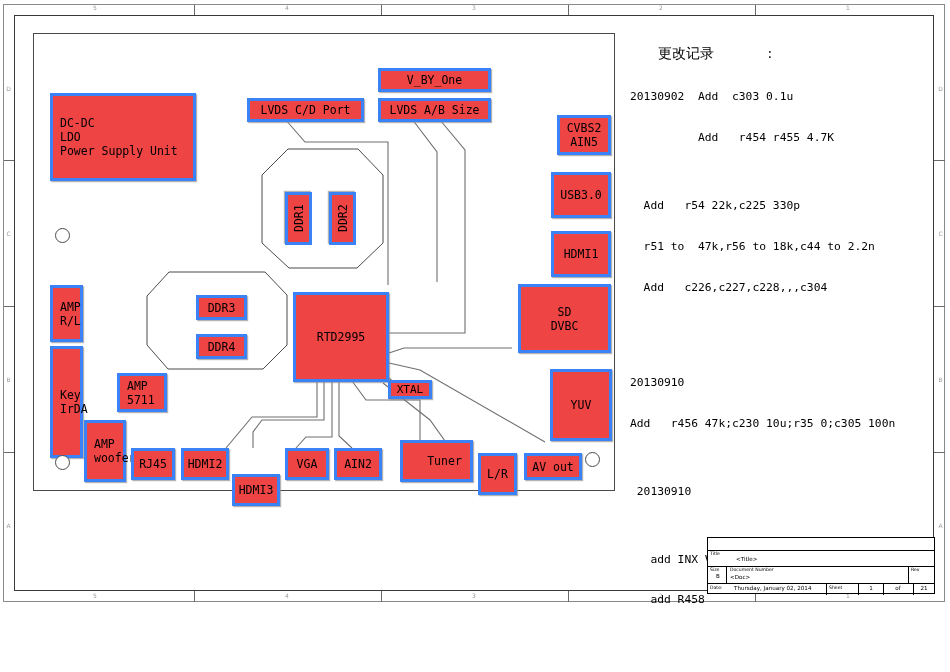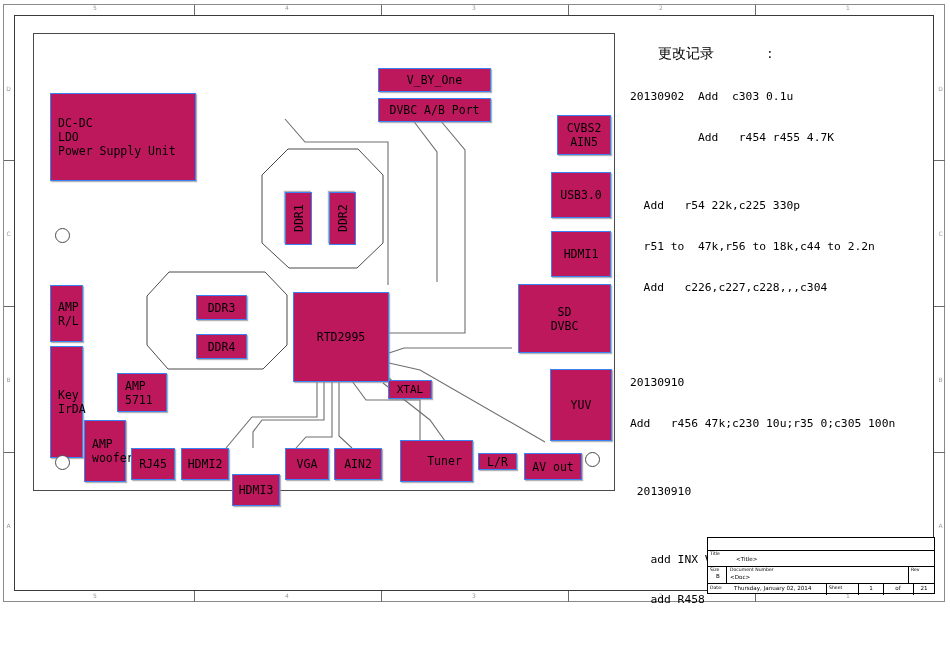--- a/index.html
+++ b/index.html
@@ -16,22 +16,22 @@
   .zone-tick-h{position:absolute;height:1px;background:#6a6a6a;}
   .zone-lbl{position:absolute;font-size:6px;color:#9a9a9a;
             font-family:"DejaVu Sans","Liberation Sans",sans-serif;
             text-align:center;line-height:8px;}
 
   
   .pcb{position:absolute;left:33px;top:33px;width:582px;height:458px;
        border:1px solid #4a4a4a;box-sizing:border-box;background:#fff;}
 
   
-  .blk{position:absolute;border:1px solid #3b82f6;box-sizing:border-box;
-       background:#be185d;display:flex;flex-direction:column;justify-content:center;
+  .blk{position:absolute;border:3px solid #3b82f6;box-sizing:border-box;
+       background:#ef4444;display:flex;flex-direction:column;justify-content:center;
        font-size:11.5px;line-height:14px;letter-spacing:0px;
        box-shadow:1.2px 1.2px 0 rgba(140,140,140,.65);}
   .blk.ctr{align-items:center;text-align:center;}
   .blk.lft{align-items:flex-start;text-align:left;padding-left:7px;}
   .blk span{display:block;white-space:pre;}
   .blk.vert{writing-mode:vertical-rl;transform:rotate(180deg);
             align-items:center;justify-content:center;}
 
   .hole{position:absolute;border:1px solid #4b4b4b;border-radius:50%;
         width:13px;height:13px;background:#fff;}
@@ -138,27 +138,30 @@
       <path d="M352,381 L366,400 L420,400 L420,440"></path>
     </g>
   </svg>
 
   <div class="blk lft" style="left:50px;top:93px;width:146px;height:88px;">
     <span>DC-DC</span>
     <span>LDO</span>
     <span>Power Supply Unit</span>
   </div>
 
+  <div class="blk ctr" style="left:247px;top:98px;width:117px;height:24px;">
+    <span>LVDS C/D Port</span>
+  </div>
 
   <div class="blk ctr" style="left:378px;top:68px;width:113px;height:24px;">
     <span>V_BY_One</span>
   </div>
 
   <div class="blk ctr" style="left:378px;top:98px;width:113px;height:24px;">
-    <span>DVBC A/B Port</span>
+    <span>LVDS A/B Size</span>
   </div>
 
 
   <div class="blk ctr" style="left:557px;top:115px;width:54px;height:40px;">
     <span>CVBS2</span>
     <span>AIN5</span>
   </div>
 
   <div class="blk ctr" style="left:551px;top:172px;width:60px;height:46px;">
     <span>USB3.0</span>
@@ -230,21 +233,21 @@
   </div>
   <div class="blk ctr" style="left:285px;top:448px;width:44px;height:32px;">
     <span>VGA</span>
   </div>
   <div class="blk ctr" style="left:334px;top:448px;width:48px;height:32px;">
     <span>AIN2</span>
   </div>
   <div class="blk ctr" style="left:400px;top:440px;width:73px;height:42px;padding-left:16px;">
     <span>Tuner</span>
   </div>
-  <div class="blk ctr" style="left:478px;top:453px;width:39px;height:17px;">
+  <div class="blk ctr" style="left:478px;top:453px;width:39px;height:42px;">
     <span>L/R</span>
   </div>
   <div class="blk ctr" style="left:524px;top:453px;width:58px;height:27px;">
     <span>AV out</span>
   </div>
 
   <div class="hole" style="left:55px;top:228px;"></div>
   <div class="hole" style="left:55px;top:455px;"></div>
   <div class="hole" style="left:585px;top:452px;"></div>
 

